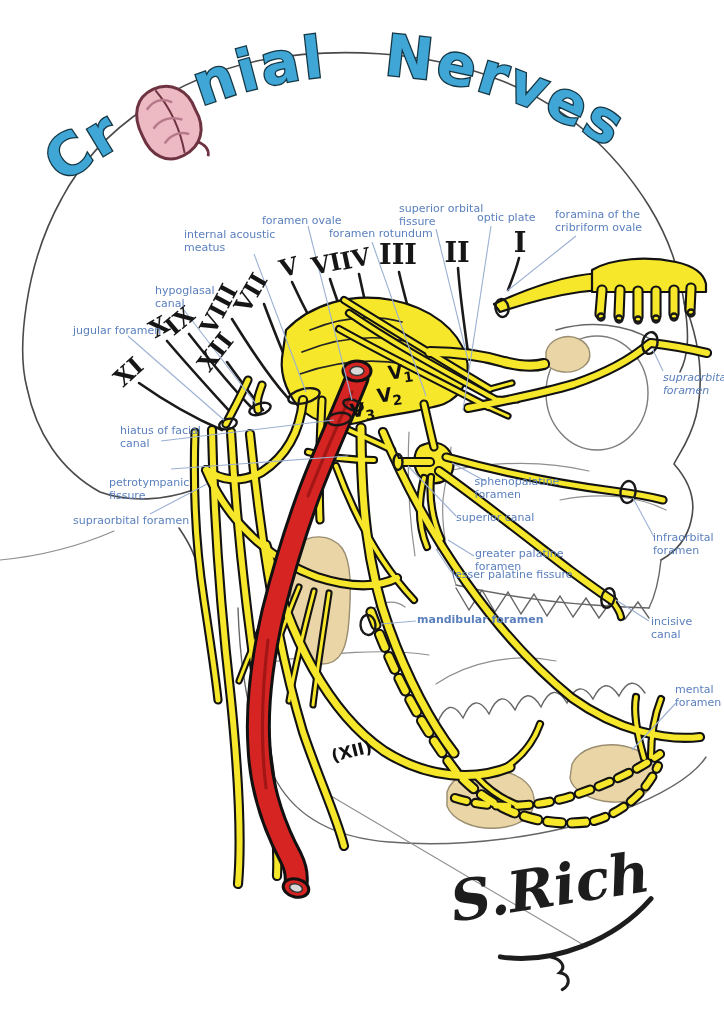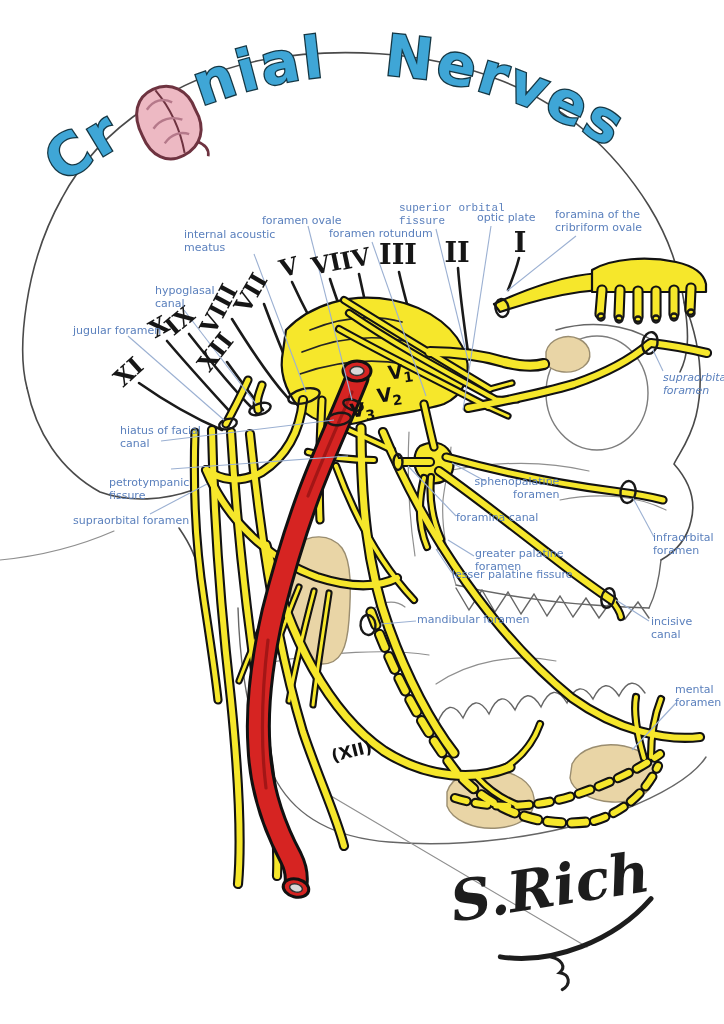--- a/index.html
+++ b/index.html
@@ -2,21 +2,21 @@
 <html><head>
 <meta charset="utf-8">
 <style>
   html,body{margin:0;padding:0;background:#ffffff;}
   .stage{position:relative;width:724px;height:1024px;background:#ffffff;overflow:hidden;
          font-family:"DejaVu Sans",sans-serif;}
   .stage svg{position:absolute;left:0;top:0;}
   #labels-layer{position:absolute;left:0;top:0;width:724px;height:1024px;pointer-events:none;}
   .label{position:absolute;font-size:11px;line-height:1.2;color:#5b80bd;white-space:pre-line;
          font-family:"DejaVu Sans",sans-serif;}
-  .label.center{text-align:right;transform:translateX(-50%);}
+  .label.center{text-align:left;transform:translateX(-50%);}
   
   .skull path{fill:none;stroke:#4a4a4a;stroke-width:1.6;stroke-linecap:round;}
   .skull .lite{stroke:#8f8f8f;stroke-width:1.2;}
   .skull .med{stroke:#666;stroke-width:1.4;}
   .skull ellipse{fill:none;stroke:#7d7d7d;stroke-width:1.4;}
   .tan path{fill:#e9d5a6;stroke:#9a8d70;stroke-width:1.4;stroke-linejoin:round;}
   .roots path{fill:none;stroke:#1a1a1a;stroke-width:2.6;stroke-linecap:round;}
   .texture path{fill:none;stroke:#242424;stroke-width:1.7;stroke-linecap:round;}
   .nfill path{fill:#f6e72b;stroke:#121212;stroke-width:2.2;stroke-linejoin:round;}
   #nerve-strokes path, #nerve-strokes-outline path{fill:none;stroke-linecap:round;stroke-linejoin:round;}
@@ -320,42 +320,42 @@
     <path d="M -60 42 C -10 58 55 44 98 8" fill="none" stroke="#1d1d1d" stroke-width="5" stroke-linecap="round"></path>
     <path d="M -10 50 C 0 54 4 62 -4 67 C 6 70 6 80 -4 84" fill="none" stroke="#1d1d1d" stroke-width="3" stroke-linecap="round"></path>
   </g>
 </svg>
 
 <div id="labels-layer">
       <div class="label" style="left: 184px; top: 228px;">internal acoustic
 meatus</div>
       <div class="label" style="left: 262px; top: 214px;">foramen ovale</div>
       <div class="label" style="left: 329px; top: 227px;">foramen rotundum</div>
-      <div class="label" style="left: 399px; top: 202px; font-family: Liberation Mono, monospace;">superior orbital
+      <div class="label" style="left: 399px; top: 202px;">superior orbital
 fissure</div>
       <div class="label" style="left: 477px; top: 211px;">optic plate</div>
       <div class="label" style="left: 555px; top: 208px;">foramina of the
 cribriform ovale</div>
       <div class="label" style="left: 155px; top: 284px;">hypoglasal
 canal</div>
       <div class="label" style="left: 73px; top: 324px;">jugular foramen</div>
       <div class="label" style="left: 104px; top: 424px; margin-left: 16px;">hiatus of facial
 canal</div>
       <div class="label" style="left: 109px; top: 462px; margin-top: 14px;">petrotympanic
 fissure</div>
       <div class="label" style="left: 73px; top: 514px;">supraorbital foramen</div>
       <div class="label" style="left: 663px; top: 371px; font-style: italic;">supraorbital
 foramen</div>
       <div class="label center" style="left: 517px; top: 475px;">sphenopalatine
 foramen</div>
-      <div class="label" style="left: 456px; top: 511px;">foramina canal</div>
+      <div class="label" style="left: 456px; top: 511px;">superior canal</div>
       <div class="label" style="left: 475px; top: 547px;">greater palatine
 foramen</div>
       <div class="label" style="left: 452px; top: 568px;">lesser palatine fissure</div>
       <div class="label" style="left: 653px; top: 531px;">infraorbital
 foramen</div>
       <div class="label" style="left: 651px; top: 615px;">incisive canal</div>
-      <div class="label" style="left: 417px; top: 613px;">mandibular foramen</div>
+      <div class="label" style="left: 417px; top: 613px; font-weight: bold;">mandibular foramen</div>
       <div class="label" style="left: 675px; top: 683px;">mental
 foramen</div>
     </div>
 
 </div>
 
 </body></html>

